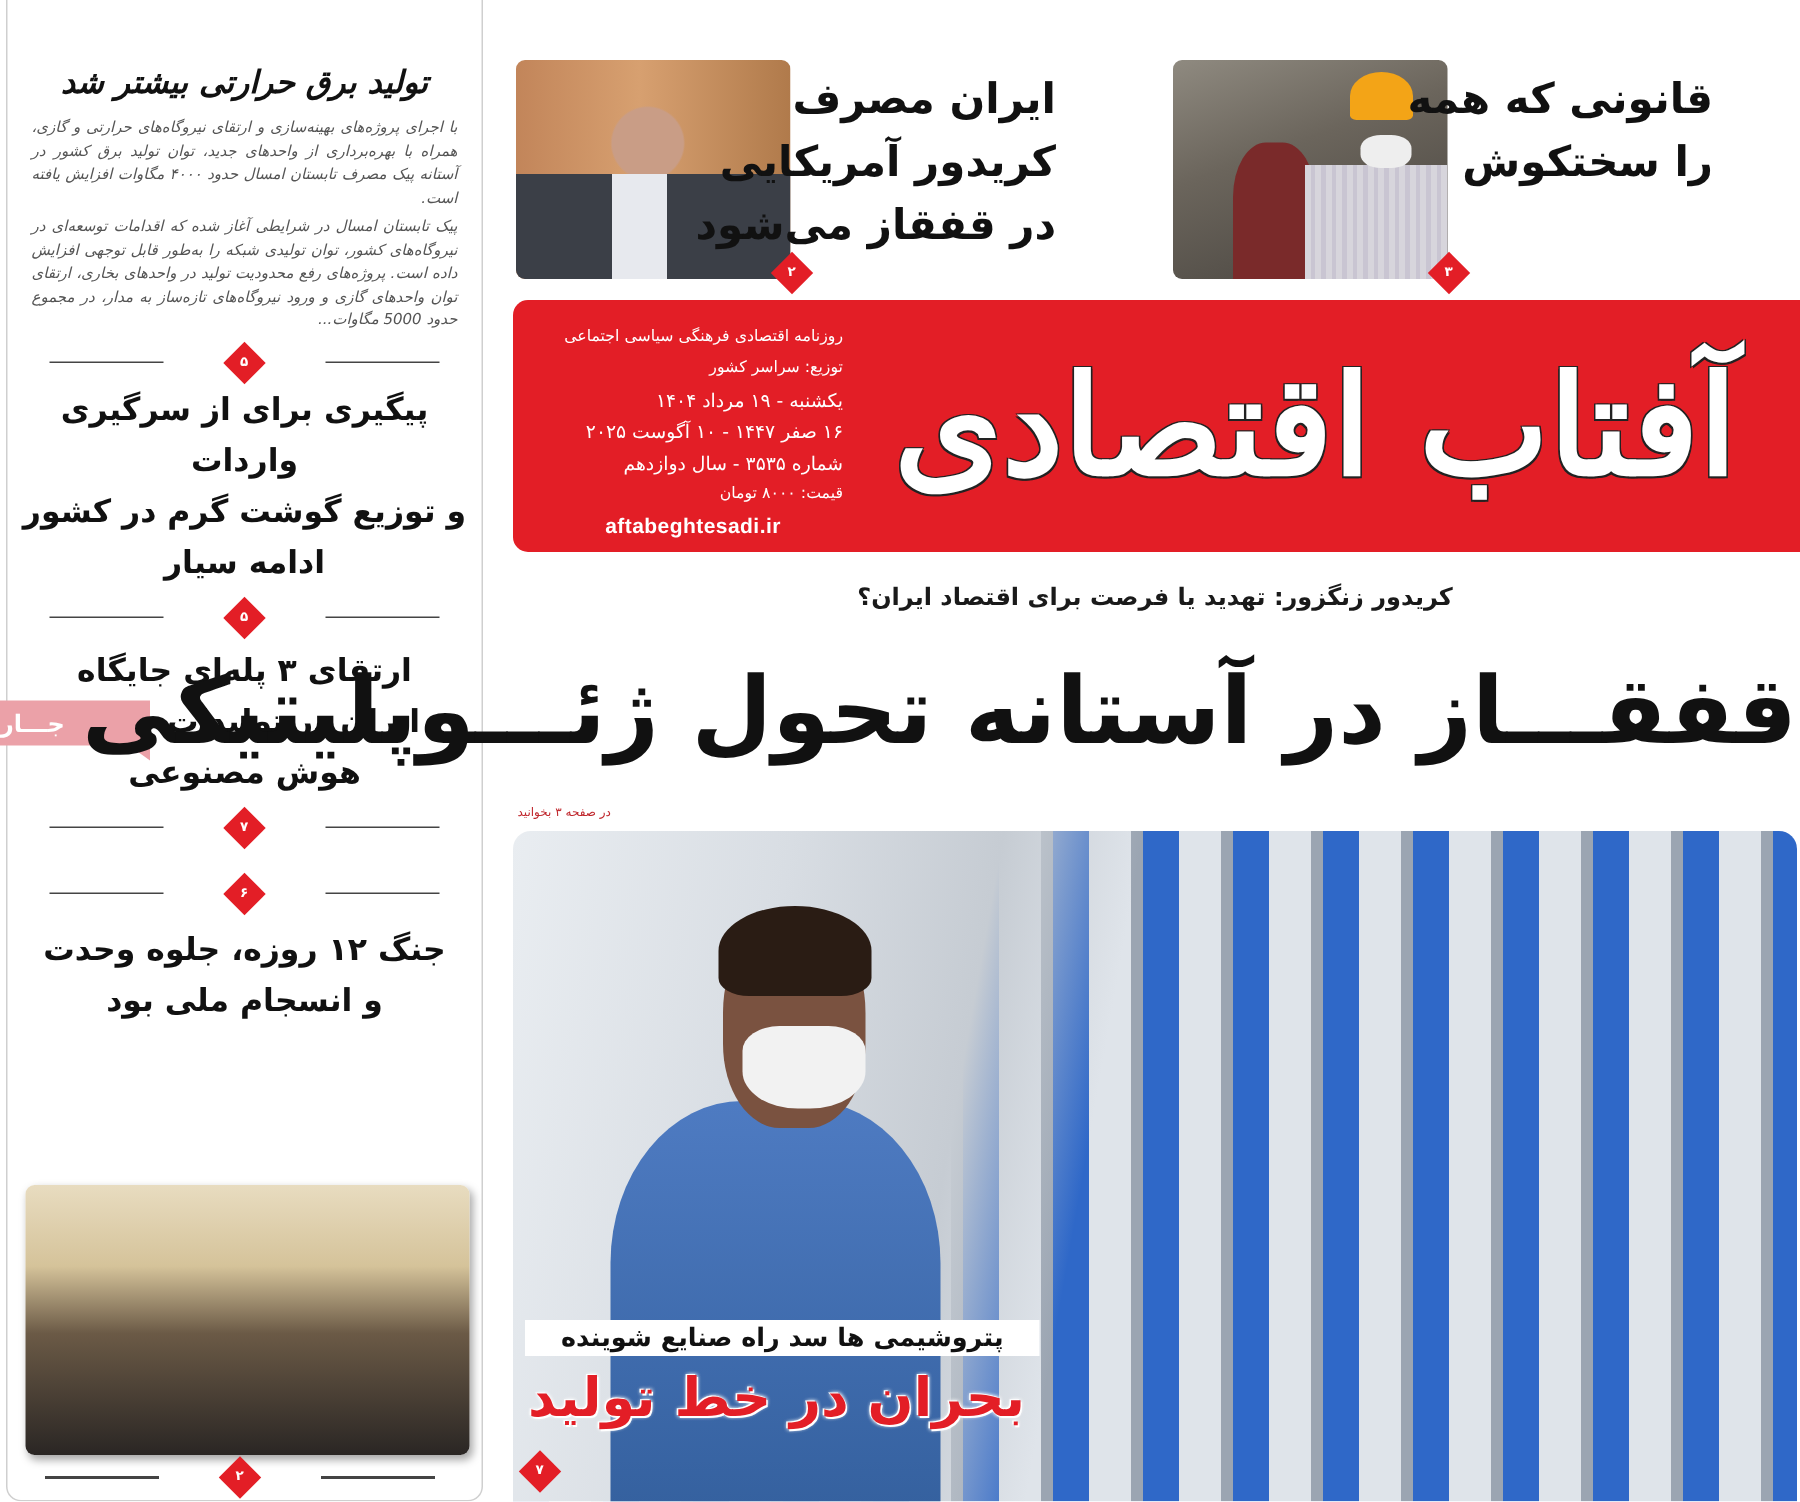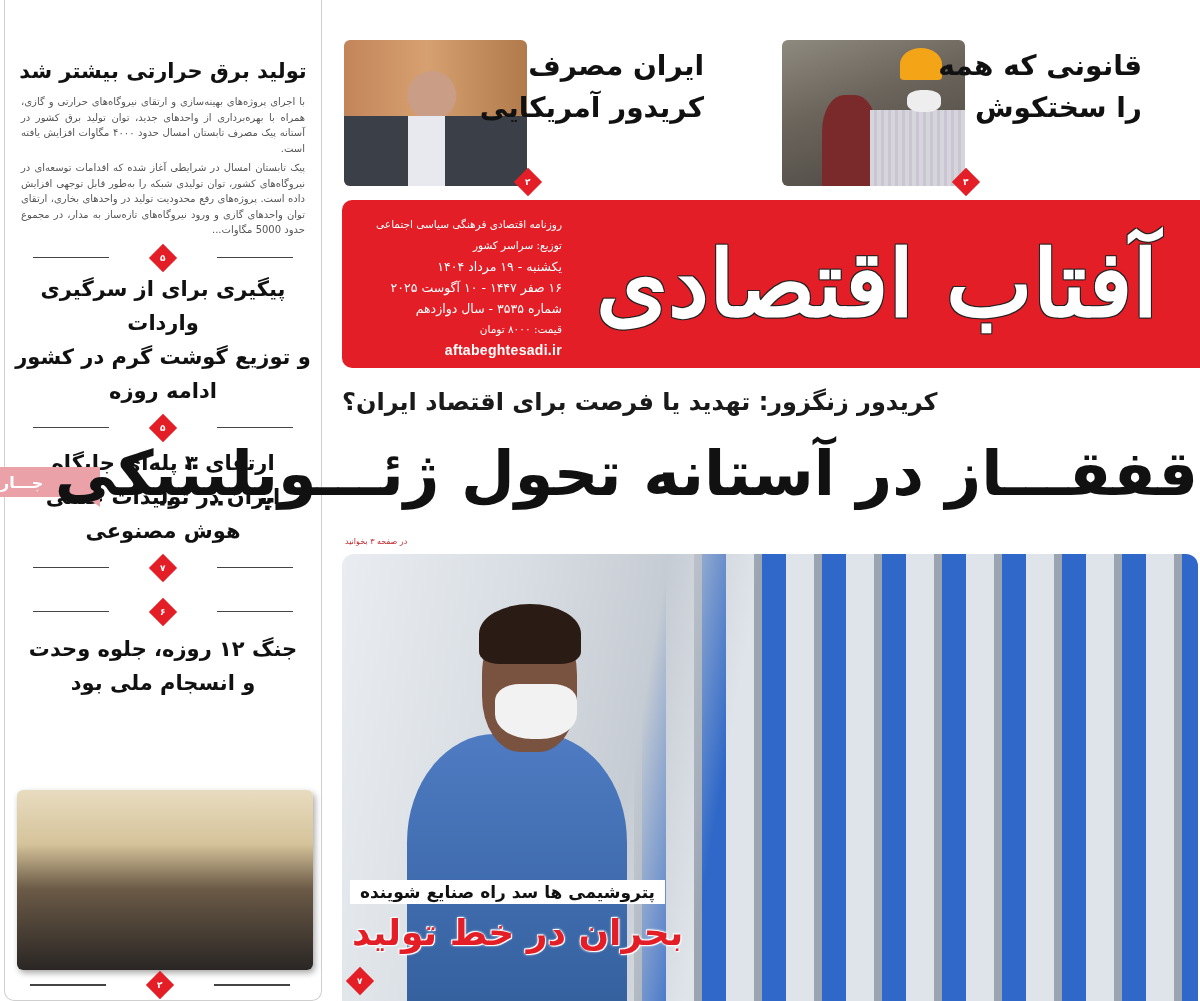--- a/index.html
+++ b/index.html
@@ -67,34 +67,34 @@
     background: #e31e26; border-radius: 0 0 10px 10px;
     border-top-left-radius: 10px;
   }
   .mast-info {
     position: absolute; left: 20px; top: 14px; width: 200px; color: #fff;
     text-align: right; font-size: 10.5px; line-height: 21px;
   }
   .mast-info .big { font-size: 12.5px; }
   .mast-info .url {
     font-family: "Liberation Sans", sans-serif; font-weight: bold; font-size: 14px;
-    direction: ltr; text-align: right; letter-spacing: 0.3px;
+    direction: ltr; text-align: center; letter-spacing: 0.3px;
   }
   .logo {
     position: absolute; right: 60px; top: 6px; width: 520px; height: 156px;
     color: #fff; font-size: 92px; line-height: 156px; text-align: center;
     font-family: "DejaVu Serif", serif; font-weight: bold;
     text-shadow: 1px 1px 0 #222, -1px -1px 0 #222, 1px -1px 0 #222, -1px 1px 0 #222;
     letter-spacing: -4px; white-space: nowrap;
   }
 
   
   .kicker {
-    position: absolute; left: 342px; top: 388px; width: 856px; text-align: left;
-    font-size: 24px; font-weight: bold; color: #1a1a1a;
+    position: absolute; left: 342px; top: 388px; width: 856px; text-align: center;
+    font-size: 16px; font-weight: bold; color: #1a1a1a;
   }
   .headline {
     position: absolute; left: 342px; top: 428px; width: 856px; text-align: center;
     font-size: 62px; line-height: 92px; font-weight: 900; color: #111; white-space: nowrap;
     letter-spacing: -2px;
   }
   .see-page {
     position: absolute; left: 345px; top: 537px; font-size: 8px; color: #c0272d;
   }
 
@@ -120,21 +120,21 @@
   }
   .worker .mask {
     position: absolute; left: 98px; top: 100px; width: 82px; height: 55px;
     background: #f2f2f2; border-radius: 30% 30% 45% 45%;
   }
   .worker .body {
     position: absolute; left: 10px; top: 150px; width: 220px; height: 270px;
     background: linear-gradient(180deg, #4e7bc2, #35619f); border-radius: 40% 40% 0 0;
   }
   .photo-sub {
-    position: absolute; left: 8px; top: 326px; background: #fff; padding: 2px 10px;
+    position: absolute; left: 8px; top: 326px; background: #fff; padding: 2px 24px;
     font-size: 17px; font-weight: bold; color: #111;
   }
   .photo-head {
     position: absolute; left: 10px; top: 358px; font-size: 36px; font-weight: 900;
     color: #e31e26; text-shadow: 0 0 3px #fff, 0 0 3px #fff, 1px 1px 0 #fff, -1px -1px 0 #fff;
   }
   .main-photo .badge { left: 8px; bottom: 10px; }
 
   
   .ph-velayati {
@@ -163,38 +163,38 @@
   }
   .ph-miners .other {
     position: absolute; left: 40px; top: 55px; width: 55px; height: 91px;
     background: #7a2a2a; border-radius: 40% 40% 0 0;
   }
 </style>
 </head>
 <body>
 
 <aside class="sidebar">
-  <div class="sb-story" style="padding-top:54px;">
+  <div class="sb-story" style="padding-top:38px;font-style:italic;">
     <div class="sb-title">تولید برق حرارتی بیشتر شد</div>
     <p class="sb-body" style="margin-top:4px;">با اجرای پروژه‌های بهینه‌سازی و ارتقای نیروگاه‌های حرارتی و گازی، همراه با بهره‌برداری از واحدهای جدید، توان تولید برق کشور در آستانه پیک مصرف تابستان امسال حدود ۴۰۰۰ مگاوات افزایش یافته است.</p>
     <p class="sb-body dark">پیک تابستان امسال در شرایطی آغاز شده که اقدامات توسعه‌ای در نیروگاه‌های کشور، توان تولیدی شبکه را به‌طور قابل توجهی افزایش داده است. پروژه‌های رفع محدودیت تولید در واحدهای بخاری، ارتقای توان واحدهای گازی و ورود نیروگاه‌های تازه‌ساز به مدار، در مجموع حدود 5000 مگاوات...</p>
   </div>
 
   <div class="sep" style="margin-top:6px;">
     <div class="line l"></div>
     <div class="badge">
         <span>۵</span>
       </div>
     <div class="line r"></div>
   </div>
 
   <div class="sb-story" style="margin-top:2px;">
     <div class="sb-title">پیگیری برای از سرگیری واردات</div>
     <div class="sb-title">و توزیع گوشت گرم در کشور</div>
-    <div class="sb-title">ادامه روزه</div>
+    <div class="sb-title">ادامه سیار</div>
   </div>
 
   <div class="sep" style="margin-top:8px;">
     <div class="line l"></div>
     <div class="badge">
         <span>۵</span>
       </div>
     <div class="line r"></div>
   </div>
 
@@ -258,20 +258,21 @@
 <div class="teaser" style="left:344px; width:420px;">
   <div class="photo ph-velayati" style="left:0;">
     <div class="suit"></div>
   </div>
   <div class="badge" style="left:174px;">
       <span>۲</span>
     </div>
   <div class="title" style="right:60px;">
     <div>ایران مصرف</div>
     <div>کریدور آمریکایی</div>
+    <div>در قفقاز می‌شود</div>
   </div>
 </div>
 
 <header class="masthead">
   <div class="mast-info">
     <div>روزنامه اقتصادی فرهنگی سیاسی اجتماعی</div>
     <div>توزیع: سراسر کشور</div>
     <div class="big">یکشنبه - ۱۹ مرداد ۱۴۰۴</div>
     <div class="big">۱۶ صفر ۱۴۴۷ - ۱۰ آگوست ۲۰۲۵</div>
     <div class="big">شماره ۳۵۳۵ - سال دوازدهم</div>

